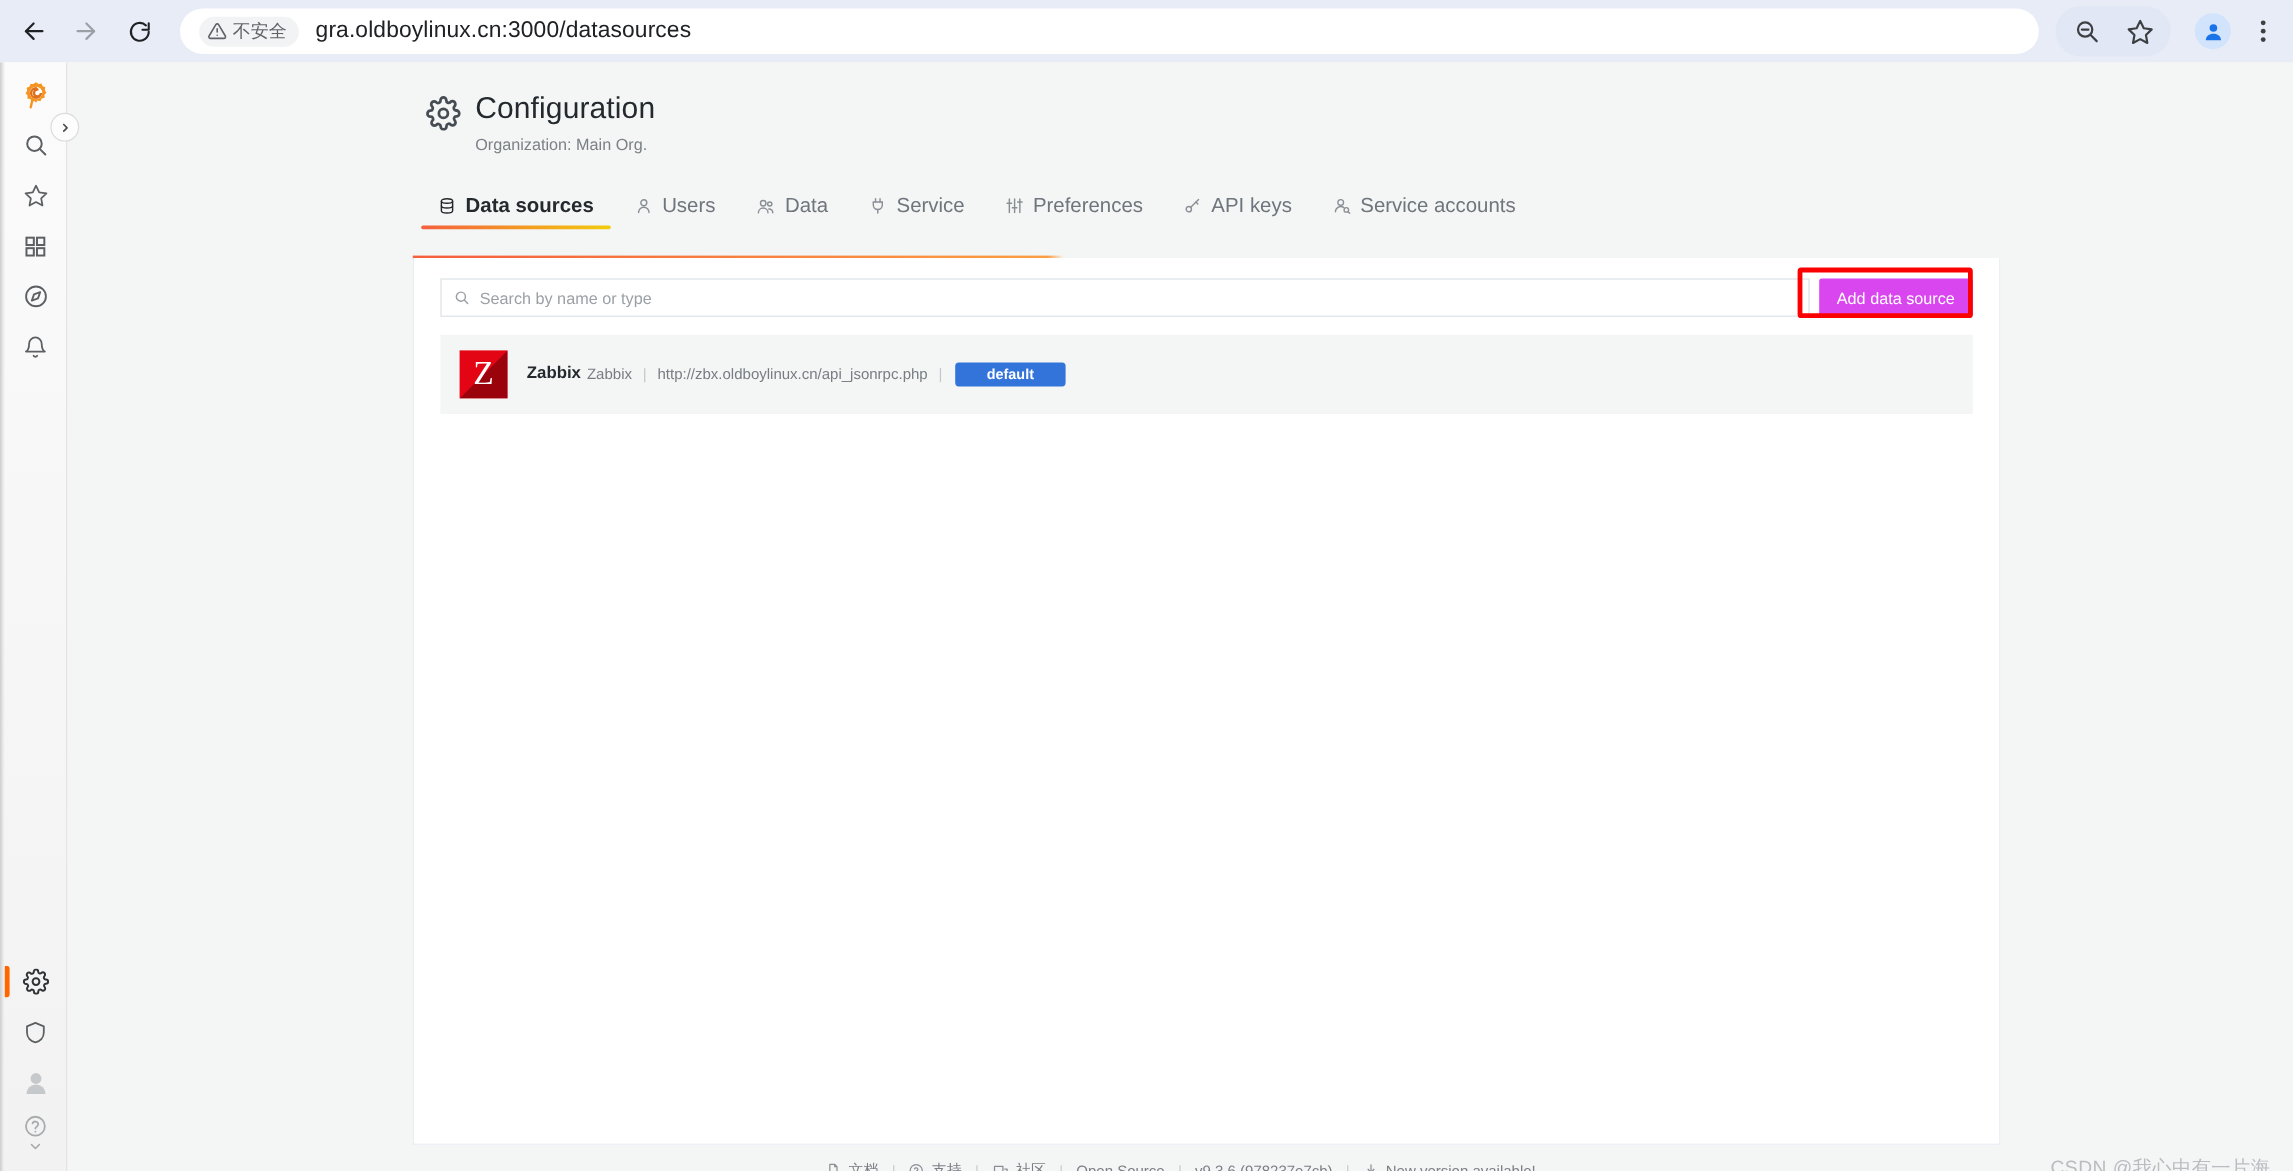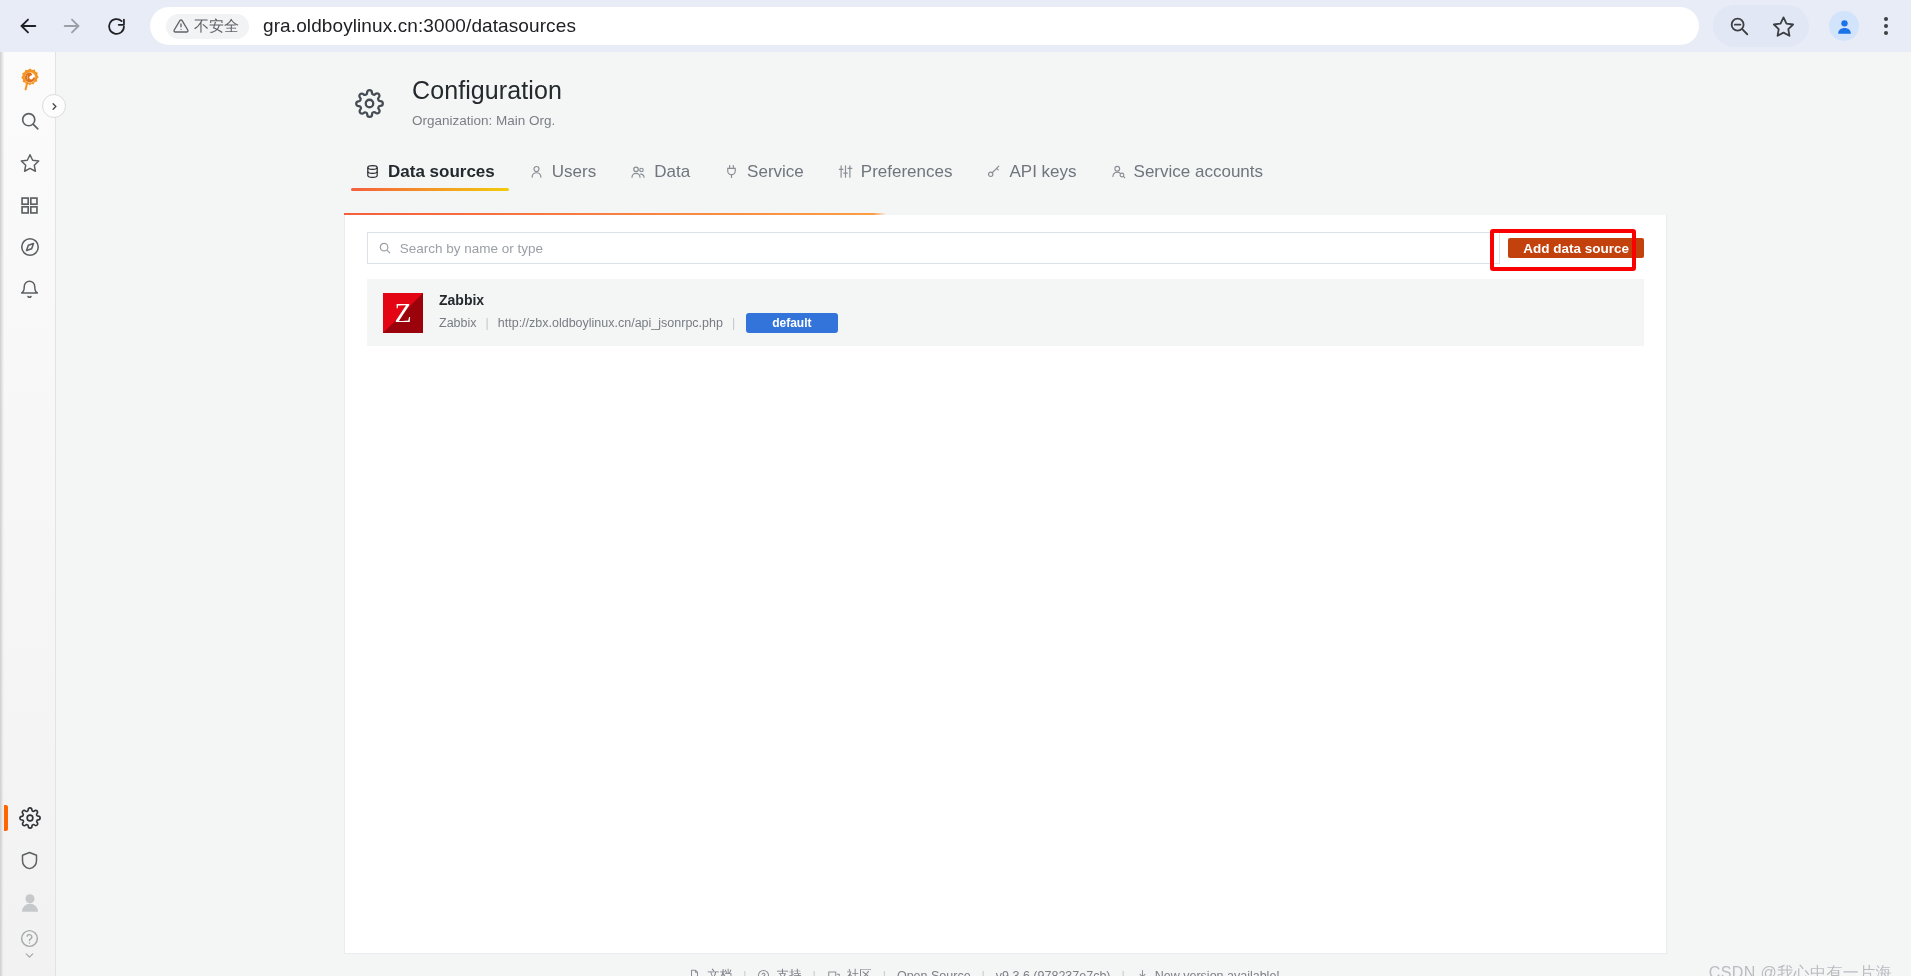--- a/index.html
+++ b/index.html
@@ -106,21 +106,21 @@
   #help-chevron { font-size: 11px; color: #9a9a9a; margin-top: -4px; }
 
   
   #content {
     position: absolute; top: 0; left: 57px;
     width: 1854px; height: 924px;
     overflow: hidden;
   }
   #page-header {
     padding: 24px 0 0 298px;
-    display: flex; align-items: center; gap: 28px;
+    display: flex; align-items: flex-start; gap: 12px;
   }
   #page-gear { color: #464c54; margin-top: 4px; }
   #page-title {
     font-size: 25px; font-weight: 400; color: #24292e;
     letter-spacing: .1px; line-height: 1.15;
   }
   #page-subtitle {
     font-size: 13.5px; color: #7b8087; margin-top: 8px;
   }
 
@@ -185,23 +185,23 @@
     display: flex; align-items: center;
   }
   #add-ds-annotation {
     position: absolute; left: -18px; top: -9px;
     width: 146px; height: 42px;
     border: 4px solid #fb0000;
     border-radius: 3px;
     pointer-events: none;
   }
   #add-ds-button {
-    height: 20px; padding: 0 15px;
-    background: #c2410c;
-    color: #fff; font-size: 13.5px; font-weight: 700;
+    height: 32px; padding: 0 15px;
+    background: #d946ef;
+    color: #fff; font-size: 13.5px; font-weight: 400;
     border: none; border-radius: 2px;
     display: flex; align-items: center;
     font-family: "Liberation Sans", sans-serif;
     white-space: nowrap;
   }
 
   
   #ds-list { padding: 15px 22px 0 22px; }
   .ds-row {
     display: flex; align-items: center; gap: 16px;
@@ -219,21 +219,21 @@
     width: 0; height: 0;
     border-left: 40px solid transparent;
     border-bottom: 40px solid rgba(0,0,0,.32);
   }
   .ds-logo .zglyph {
     position: relative; z-index: 2;
     color: #fff; font-size: 28px; font-weight: 400;
     font-family: "Liberation Serif", serif;
     line-height: 1;
   }
-  .ds-info { display: flex; flex-direction: column; gap: 5px; }
+  .ds-info { display: flex; gap: 5px; text-align: center; }
   .ds-name { font-size: 14px; font-weight: 700; color: #24292e; }
   .ds-meta { display: flex; align-items: center; gap: 9px; font-size: 12.5px; color: #787d84; }
   .ds-sep { color: #c4c8cc; }
   .ds-badge {
     background: #3274d9; color: #fff;
     font-size: 12px; font-weight: 700;
     padding: 3px 26px; border-radius: 3px;
     margin-left: 2px;
   }
 

